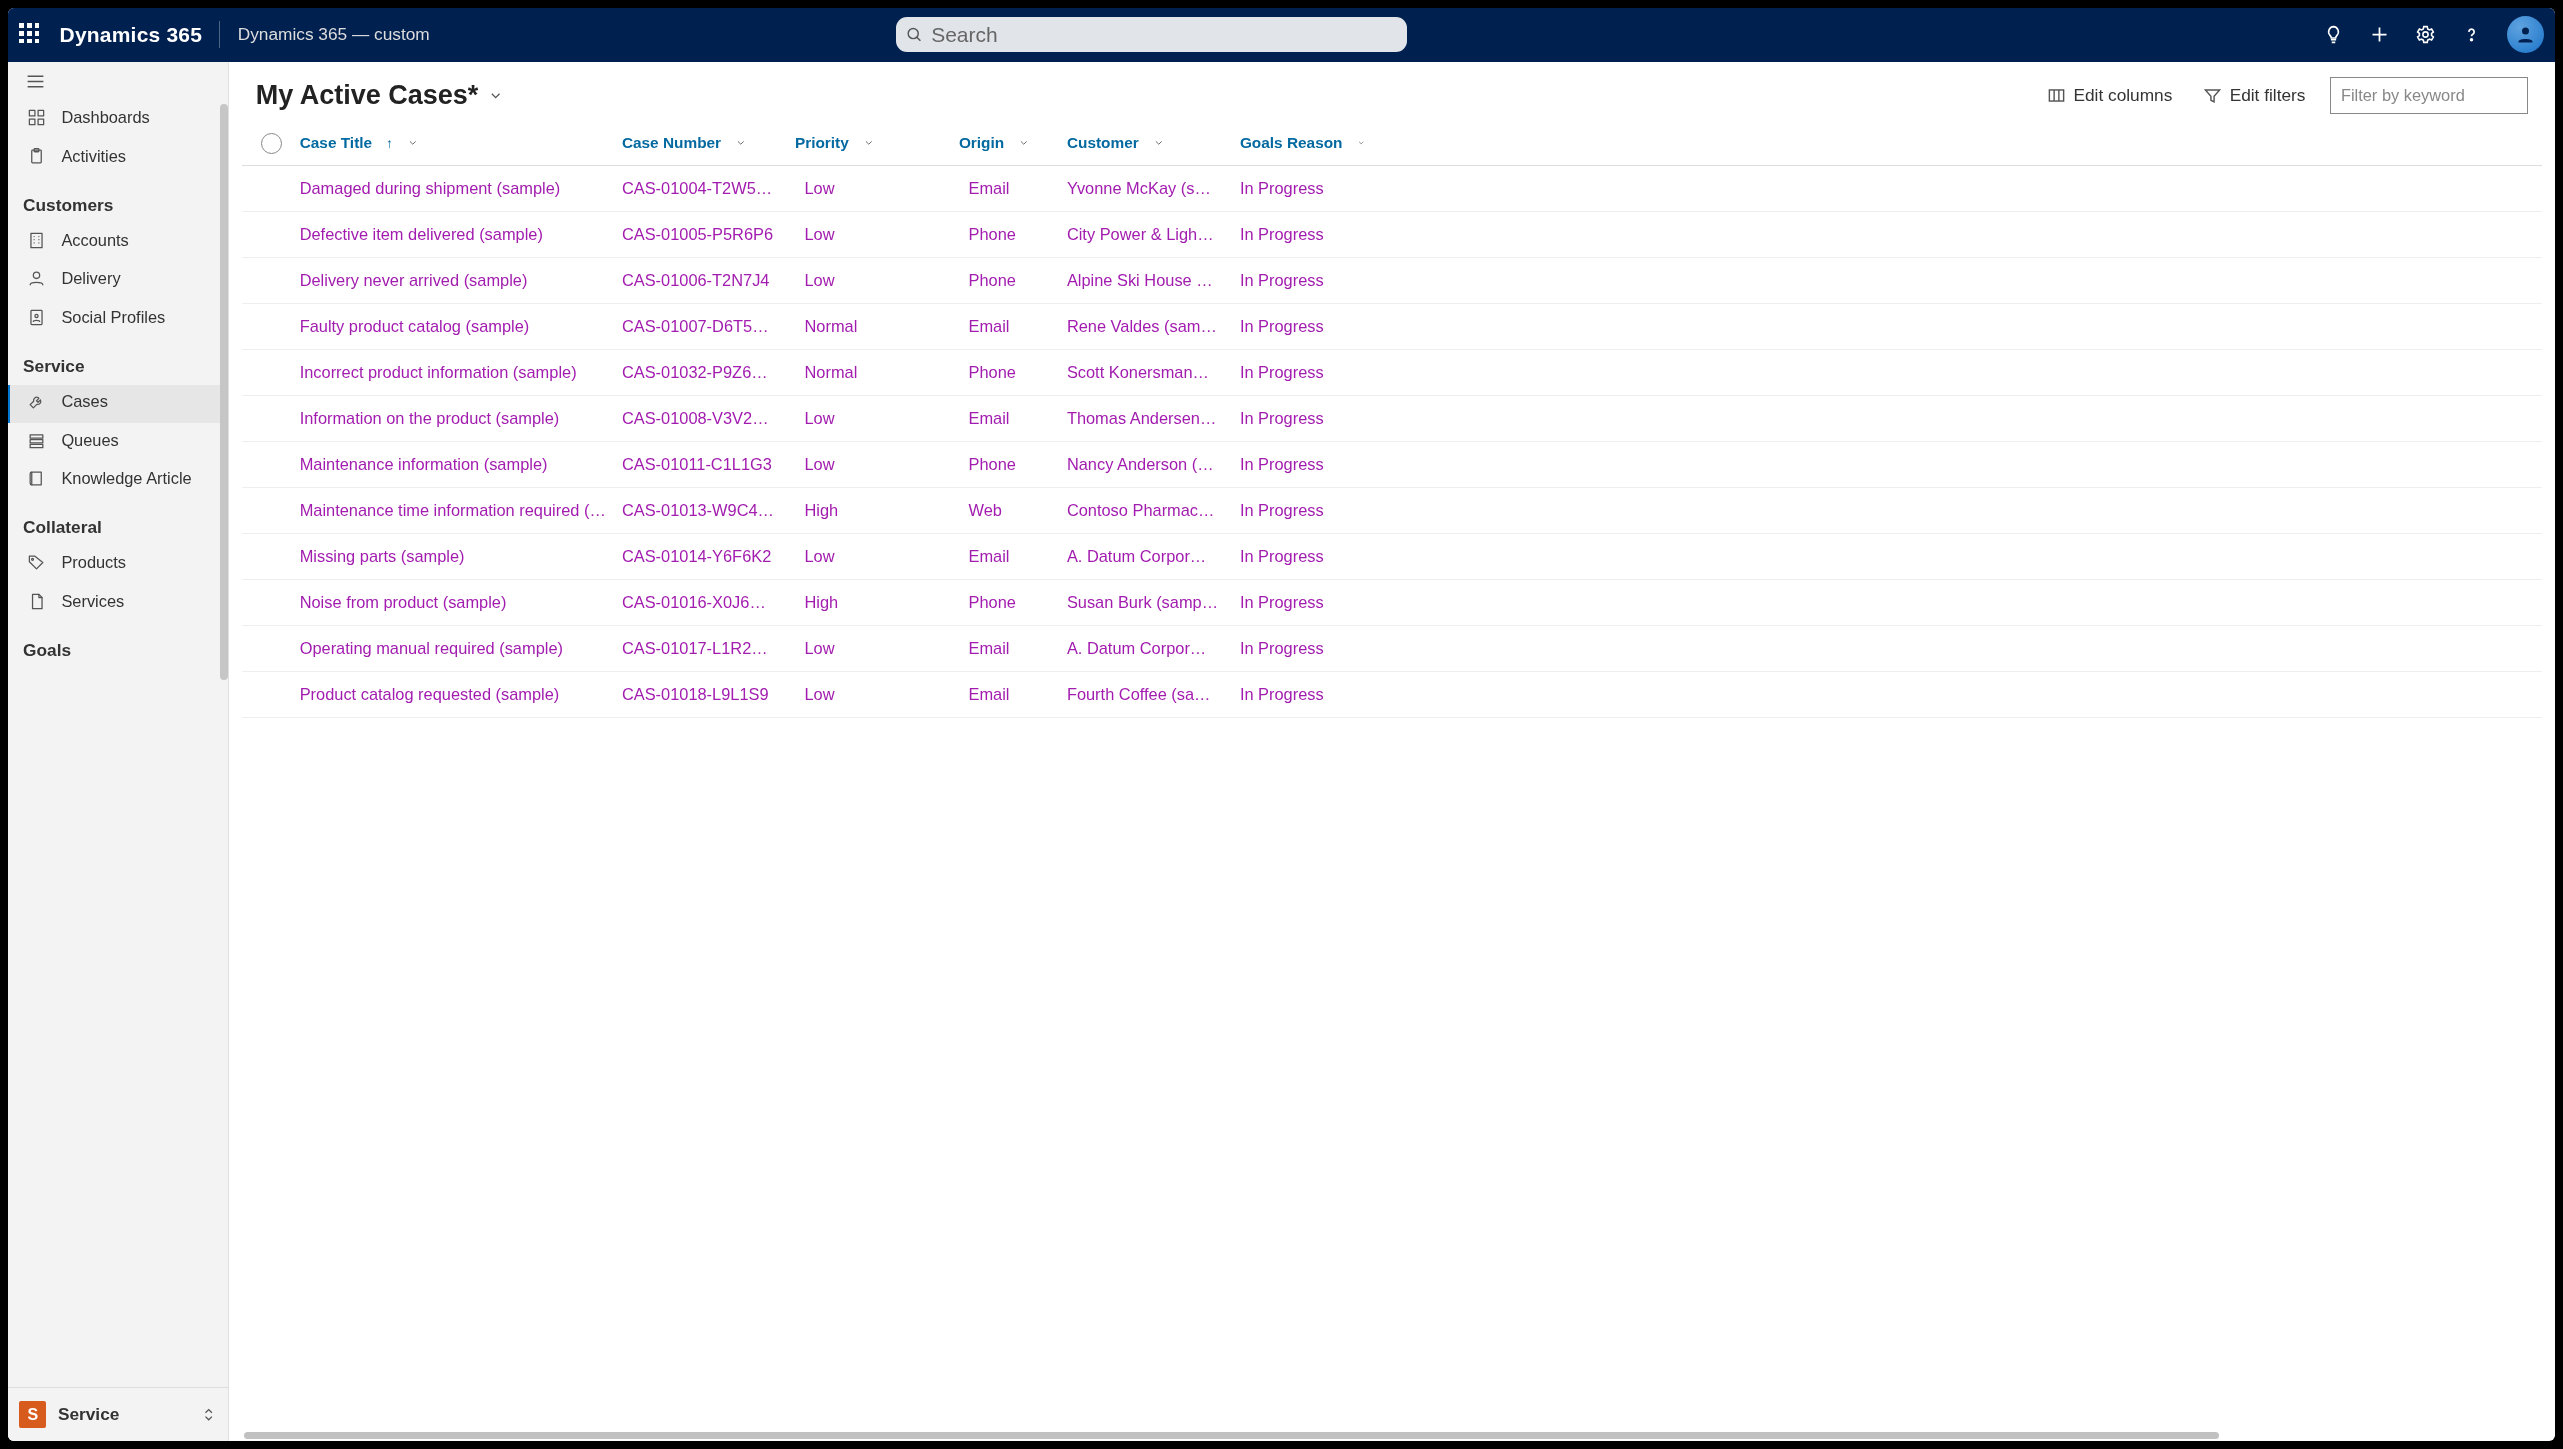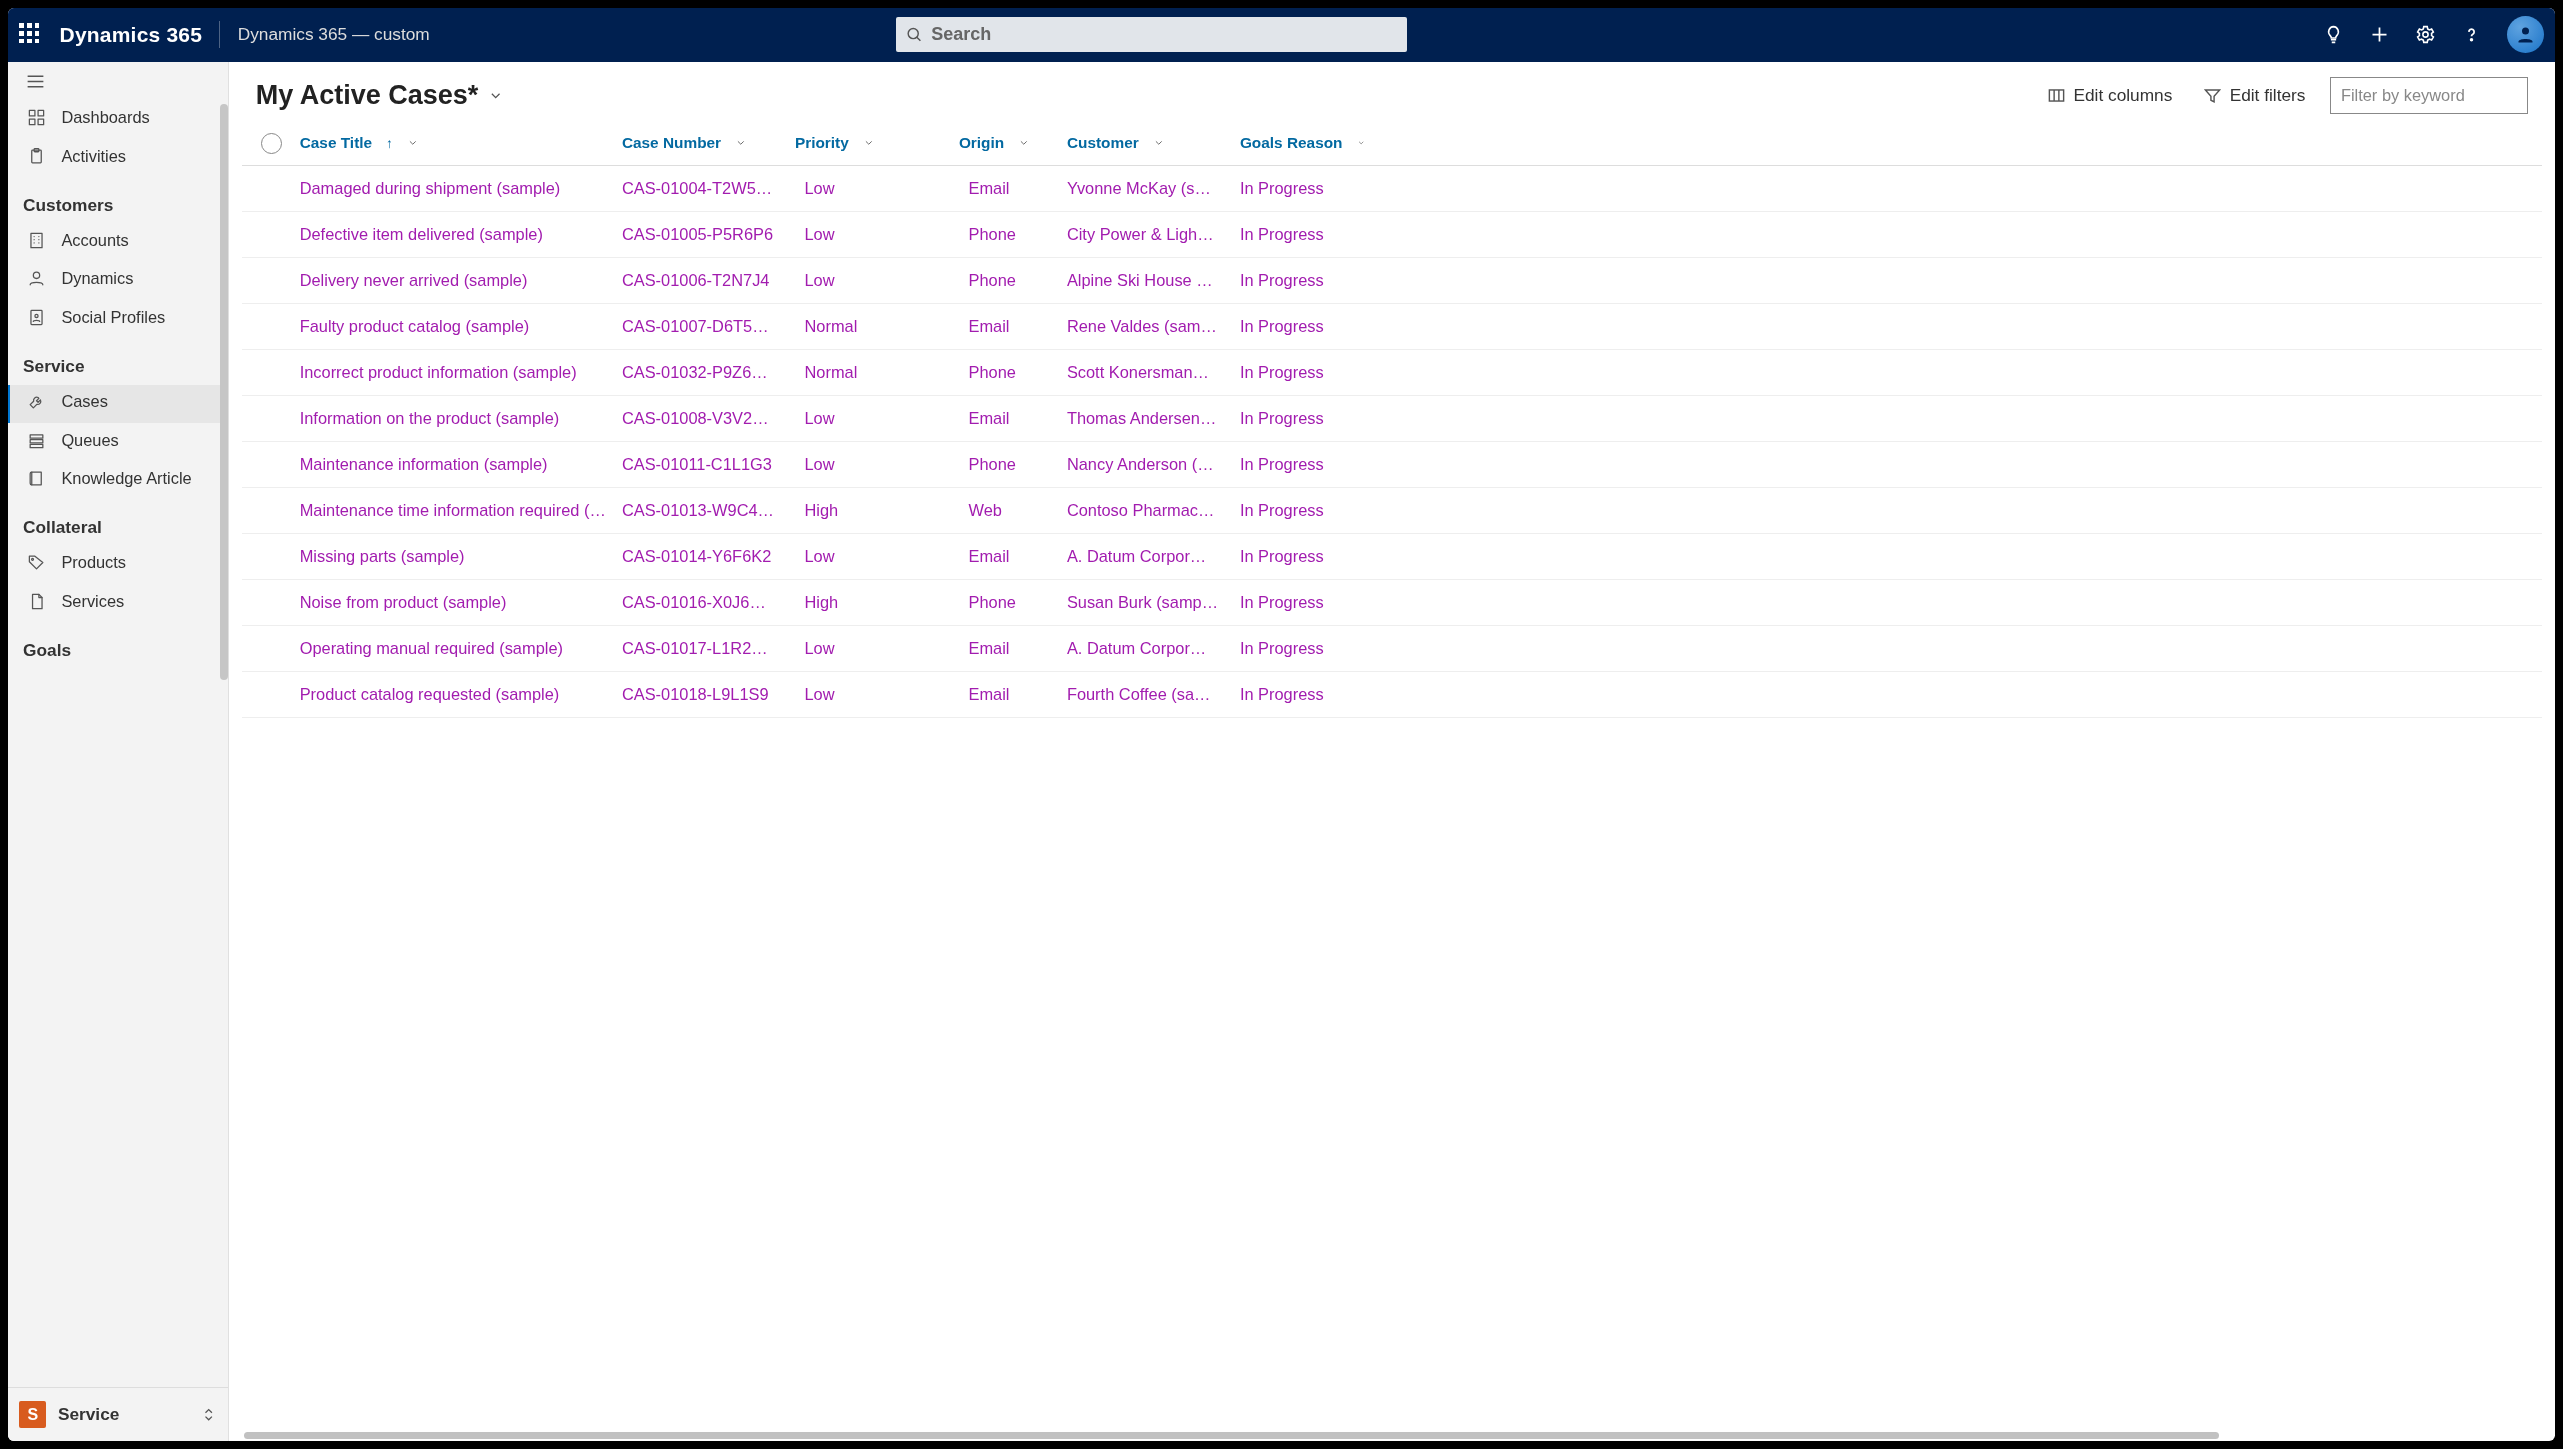--- a/index.html
+++ b/index.html
@@ -6,21 +6,21 @@
   html, body { width: 100%; height: 100%; font-family: "Segoe UI", Arial, sans-serif; background: #000; }
   .app-frame { position: absolute; inset: 7.7px; background: #fff; border-radius: 5.8px; overflow: hidden; display:flex; flex-direction:column; }
   
   .topbar { height: 54px; background: #002050; color: #fff; display:flex; align-items:center; padding: 0 11.6px; gap: 17.3px;}
   .waffle { width:23px; height:23px; display:grid; grid-template-columns:repeat(3,4.8px); grid-template-rows:repeat(3,4.8px); gap:2.9px; cursor:pointer;}
   .waffle div{background:#fff;}
   .brand { font-size:21px; font-weight:600; letter-spacing:0.2px; }
   .divider-v{width:1px;height:27px;background:rgba(255,255,255,0.3);}
   .env { font-size:17.3px; color:#ddd;}
   .search-wrap{flex:0 0 auto; margin-left:auto; margin-right:auto; width:511px;}
-  .search-box{width:100%; height:35px; background:#e1e5ea; border:none; border-radius:2px; padding:0 9.6px 0 35px; font-size:18px; color:#333;font-weight:bold;}
+  .search-box{width:100%; height:35px; background:#e1e5ea; border:none; border-radius:11px; padding:0 9.6px 0 35px; font-size:21px; color:#333;}
   .search-box::placeholder{color:#666;}
   .search-wrap{position:relative;}
   .search-icon{position:absolute; left:9.6px; top:50%; transform:translateY(-50%); width:17.3px;height:17.3px; color:#555;}
   .top-right{margin-left:auto; display:flex; align-items:center; gap:25px;}
   .top-icon{width:21px;height:21px;color:#fff;cursor:pointer;}
   .avatar{width:37px;height:37px;border-radius:50%; background:radial-gradient(circle at 35% 30%, #5fa3e0, #1a73c8); display:flex;align-items:center;justify-content:center;}
   .avatar svg{width:21px;height:21px;color:#002050;}
   
   .body{flex:1; display:flex; overflow:hidden;}
   
@@ -171,21 +171,21 @@
                 <line x1="9" y1="15" x2="9" y2="15"></line>
                 <line x1="15" y1="15" x2="15" y2="15"></line>
               </svg></span>
             <span>Accounts</span>
           </div>
           <div class="sb-item">
             <span><svg viewBox="0 0 24 24" fill="none" stroke="currentColor" stroke-width="1.6" stroke-linecap="round" stroke-linejoin="round">
                 <circle cx="12" cy="8" r="4"></circle>
                 <path d="M4 20c0-4 16-4 16 0"></path>
               </svg></span>
-            <span>Dynamics</span>
+            <span>Delivery</span>
           </div>
           <div class="sb-item">
             <span><svg viewBox="0 0 24 24" fill="none" stroke="currentColor" stroke-width="1.6" stroke-linecap="round" stroke-linejoin="round">
                 <rect x="5" y="3" width="14" height="18" rx="1"></rect>
                 <circle cx="12" cy="10" r="2"></circle>
                 <path d="M8 17c0-2 8-2 8 0"></path>
               </svg></span>
             <span>Social Profiles</span>
           </div>
           <div class="sb-group">Service</div>

